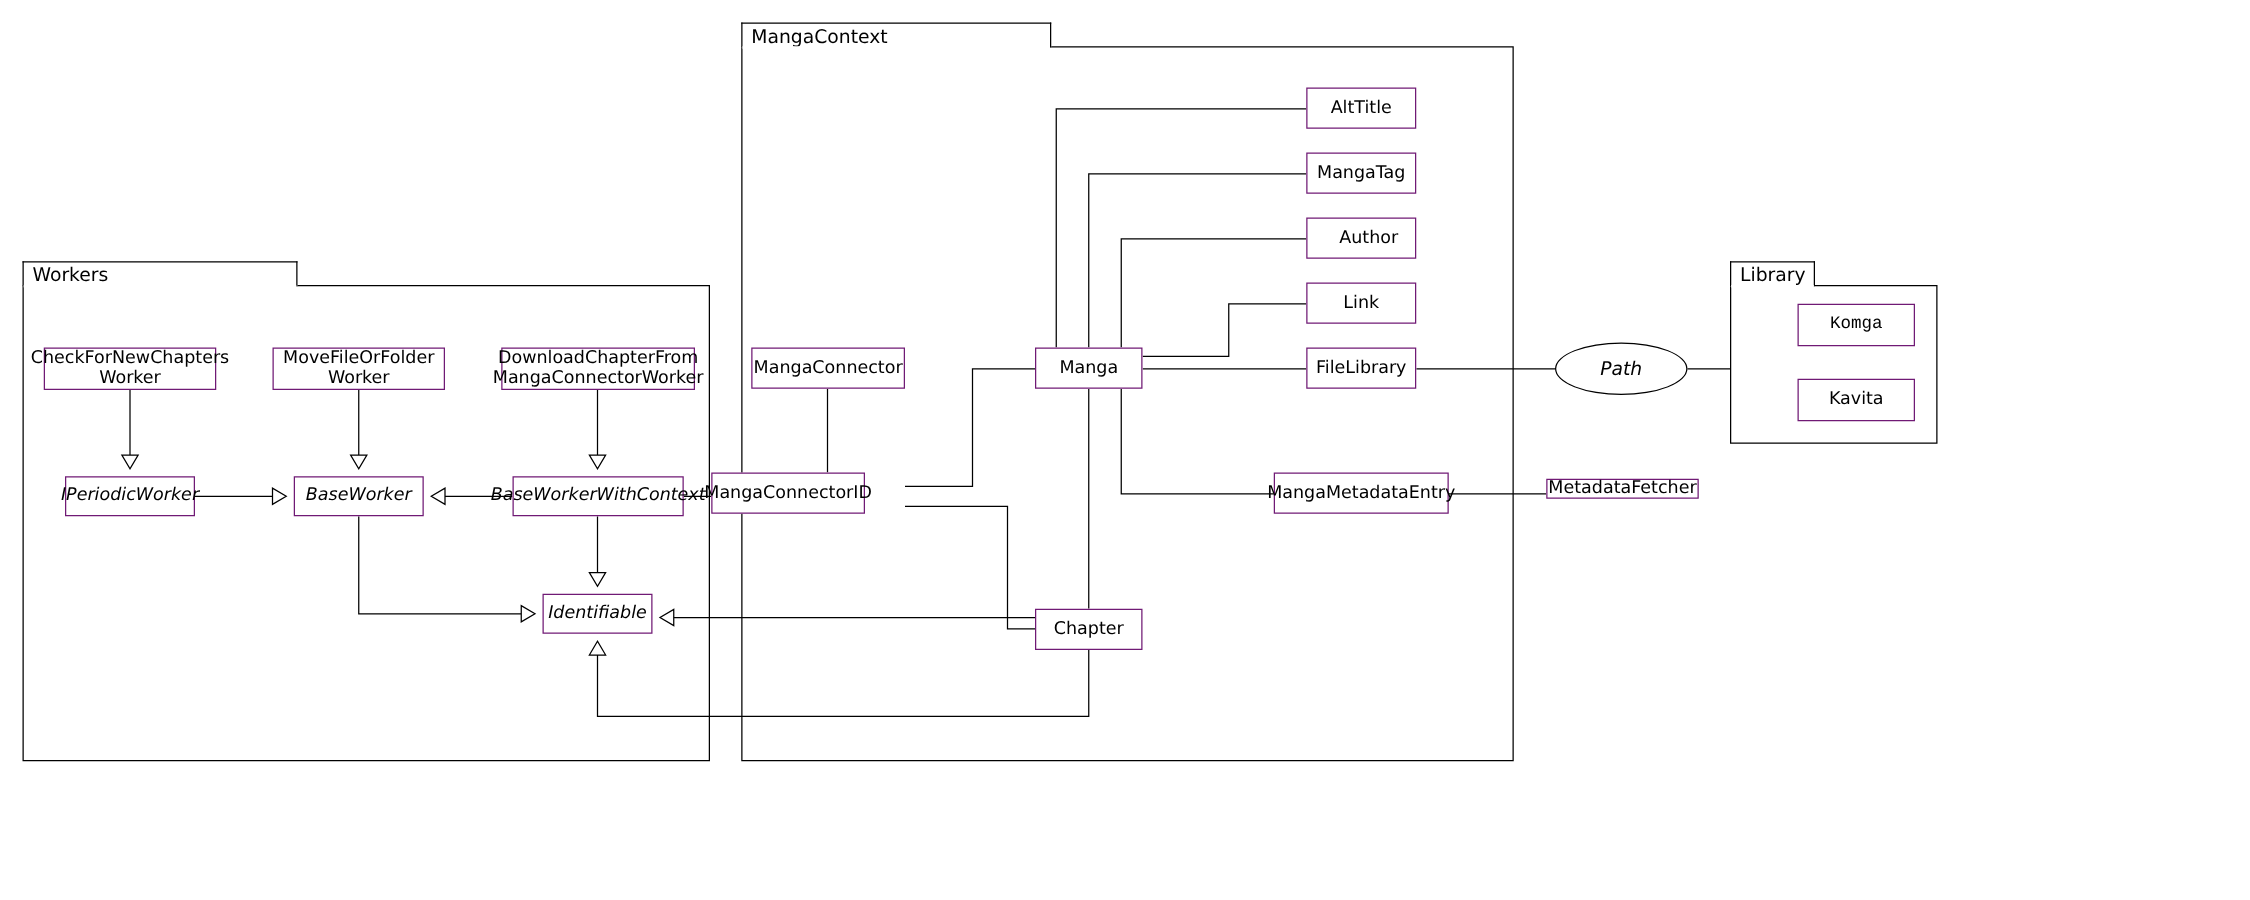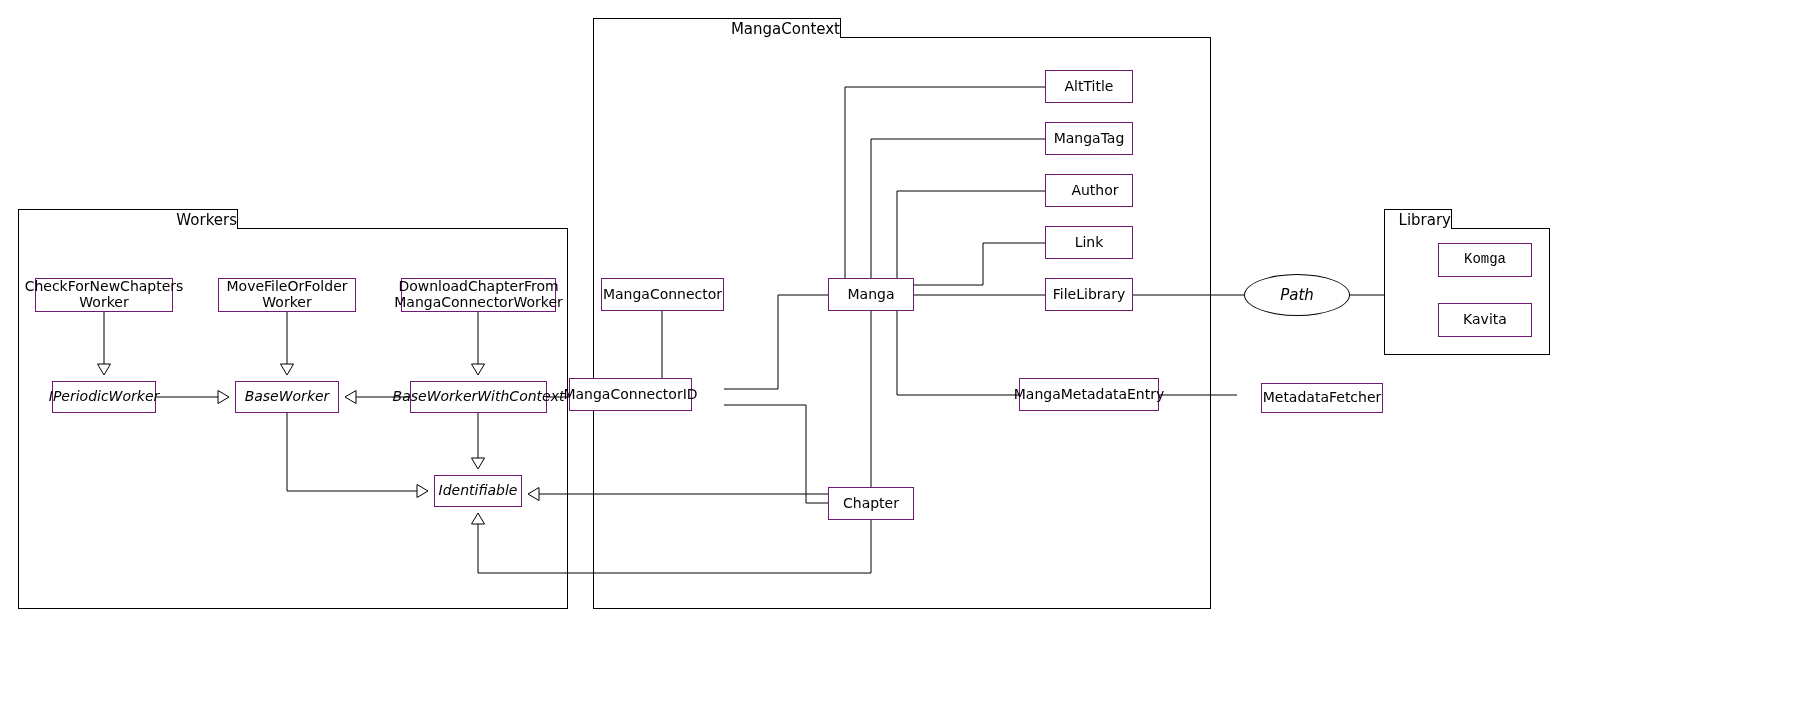--- a/index.html
+++ b/index.html
@@ -34,21 +34,20 @@
     border: 1px solid #000000;
     border-bottom: none;
     background: #ffffff;
     box-sizing: border-box;
     display: flex;
     align-items: center;
     padding-left: 7px;
     font-size: 15px;
     color: #000000;
     white-space: nowrap;
-    justify-content: flex-end;
   }
   .pkg-tab-cover {
     position: absolute;
     background: #ffffff;
     height: 2px;
   }
   .node {
     position: absolute;
     border: 1px solid #701a75;
     background: #ffffff;
@@ -192,19 +191,19 @@
     <div class="node" style="left: 601px; top: 278px; width: 123px; height: 33px;"><span>MangaConnector</span></div>
     <div class="node" style="left: 569px; top: 378px; width: 123px; height: 33px;"><span>MangaConnectorID</span></div>
     <div class="node" style="left: 828px; top: 278px; width: 86px; height: 33px;"><span>Manga</span></div>
     <div class="node" style="left: 828px; top: 487px; width: 86px; height: 33px;"><span>Chapter</span></div>
     <div class="node" style="left: 1045px; top: 70px; width: 88px; height: 33px;"><span>AltTitle</span></div>
     <div class="node" style="left: 1045px; top: 122px; width: 88px; height: 33px;"><span>MangaTag</span></div>
     <div class="node" style="left: 1045px; top: 174px; width: 88px; height: 33px; padding-left: 12px;"><span>Author</span></div>
     <div class="node" style="left: 1045px; top: 226px; width: 88px; height: 33px;"><span>Link</span></div>
     <div class="node" style="left: 1045px; top: 278px; width: 88px; height: 33px;"><span>FileLibrary</span></div>
     <div class="node" style="left: 1019px; top: 378px; width: 140px; height: 33px;"><span>MangaMetadataEntry</span></div>
-    <div class="node" style="left: 1237px; top: 383px; width: 122px; height: 30px; margin-left: 24px;"><span>MetadataFetcher</span></div>
+    <div class="node" style="left: 1237px; top: 383px; width: 122px; height: 16px;"><span>MetadataFetcher</span></div>
     <div class="node" style="left: 1438px; top: 243px; width: 94px; height: 34px; font-family: Liberation Mono, monospace;"><span>Komga</span></div>
     <div class="node" style="left: 1438px; top: 303px; width: 94px; height: 34px; text-align: right;"><span>Kavita</span></div>
     <div class="ellipse-node" style="left: 1244px; top: 274px; width: 106px; height: 42px;">
       <span>Path</span>
     </div>
   </div>
 
 </body></html>

